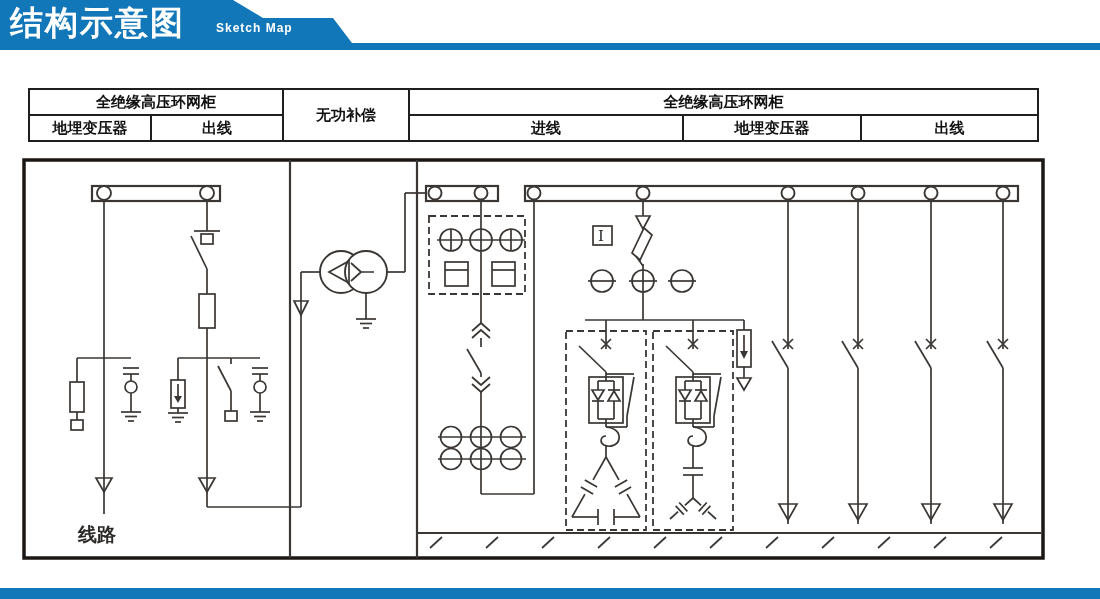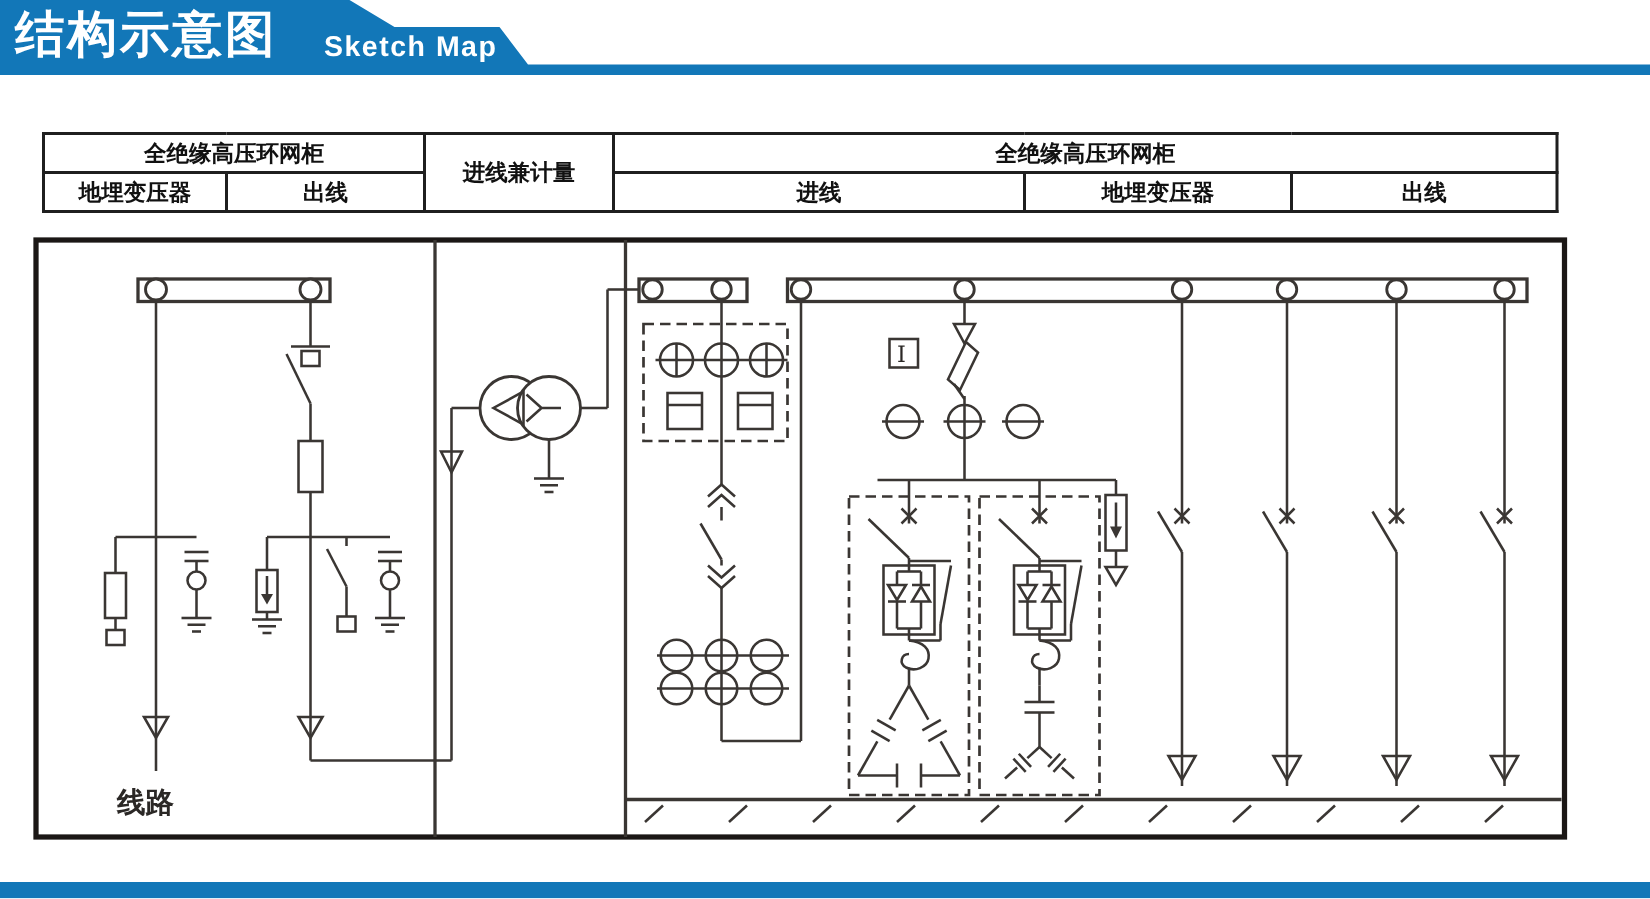--- a/index.html
+++ b/index.html
@@ -2,21 +2,21 @@
 <html><head>
 <meta charset="utf-8">
 <style>
   html,body{margin:0;padding:0;background:#ffffff;}
   #page{position:relative;width:1100px;height:599px;background:#fff;overflow:hidden;
         font-family:"Liberation Sans",sans-serif;}
   
   #banner{position:absolute;left:0;top:0;width:1100px;height:50px;background:#1277b8;
           clip-path:polygon(0 0,233px 0,263px 18px,333px 18px,352px 43px,1100px 43px,1100px 50px,0 50px);}
   #title{position:absolute;left:10px;top:1px;color:#fff;font-size:33px;font-weight:bold;letter-spacing:2px;}
-  #subtitle{position:absolute;left:216px;top:21px;color:#fff;font-size:19px;font-weight:bold;letter-spacing:1px;}
+  #subtitle{position:absolute;left:216px;top:21px;color:#fff;font-size:12px;font-weight:bold;letter-spacing:1px;}
   
   #legend{position:absolute;left:28px;top:88px;border-collapse:collapse;table-layout:fixed;}
   #legend td{border:2px solid #1f1f1f;text-align:center;vertical-align:middle;
              font-size:15px;font-weight:bold;color:#111;height:24px;padding:0;}
   
   #diagram{position:absolute;left:0;top:0;}
   .ln{stroke:#3a3633;stroke-width:1.7;fill:none;}
   .ln2{stroke:#3a3633;stroke-width:2.2;fill:none;}
   .boxw{fill:#ffffff;stroke:#3a3633;stroke-width:2.2;}
   .circ{fill:#ffffff;stroke:#3a3633;stroke-width:1.9;}
@@ -41,21 +41,21 @@
       <col style="width:122px">
         <col style="width:132px">
         <col style="width:126px">
       <col style="width:274px">
         <col style="width:178px">
         <col style="width:177px">
     </colgroup>
     <tbody>
         <tr>
       <td colspan="2">全绝缘高压环网柜</td>
-      <td rowspan="2">进线兼计量</td>
+      <td rowspan="2">无功补偿</td>
       <td colspan="3">全绝缘高压环网柜</td>
     </tr>
     <tr>
       <td>地埋变压器</td>
       <td>出线</td>
       <td>进线</td>
       <td>地埋变压器</td>
       <td>出线</td>
     </tr>
   </tbody>

